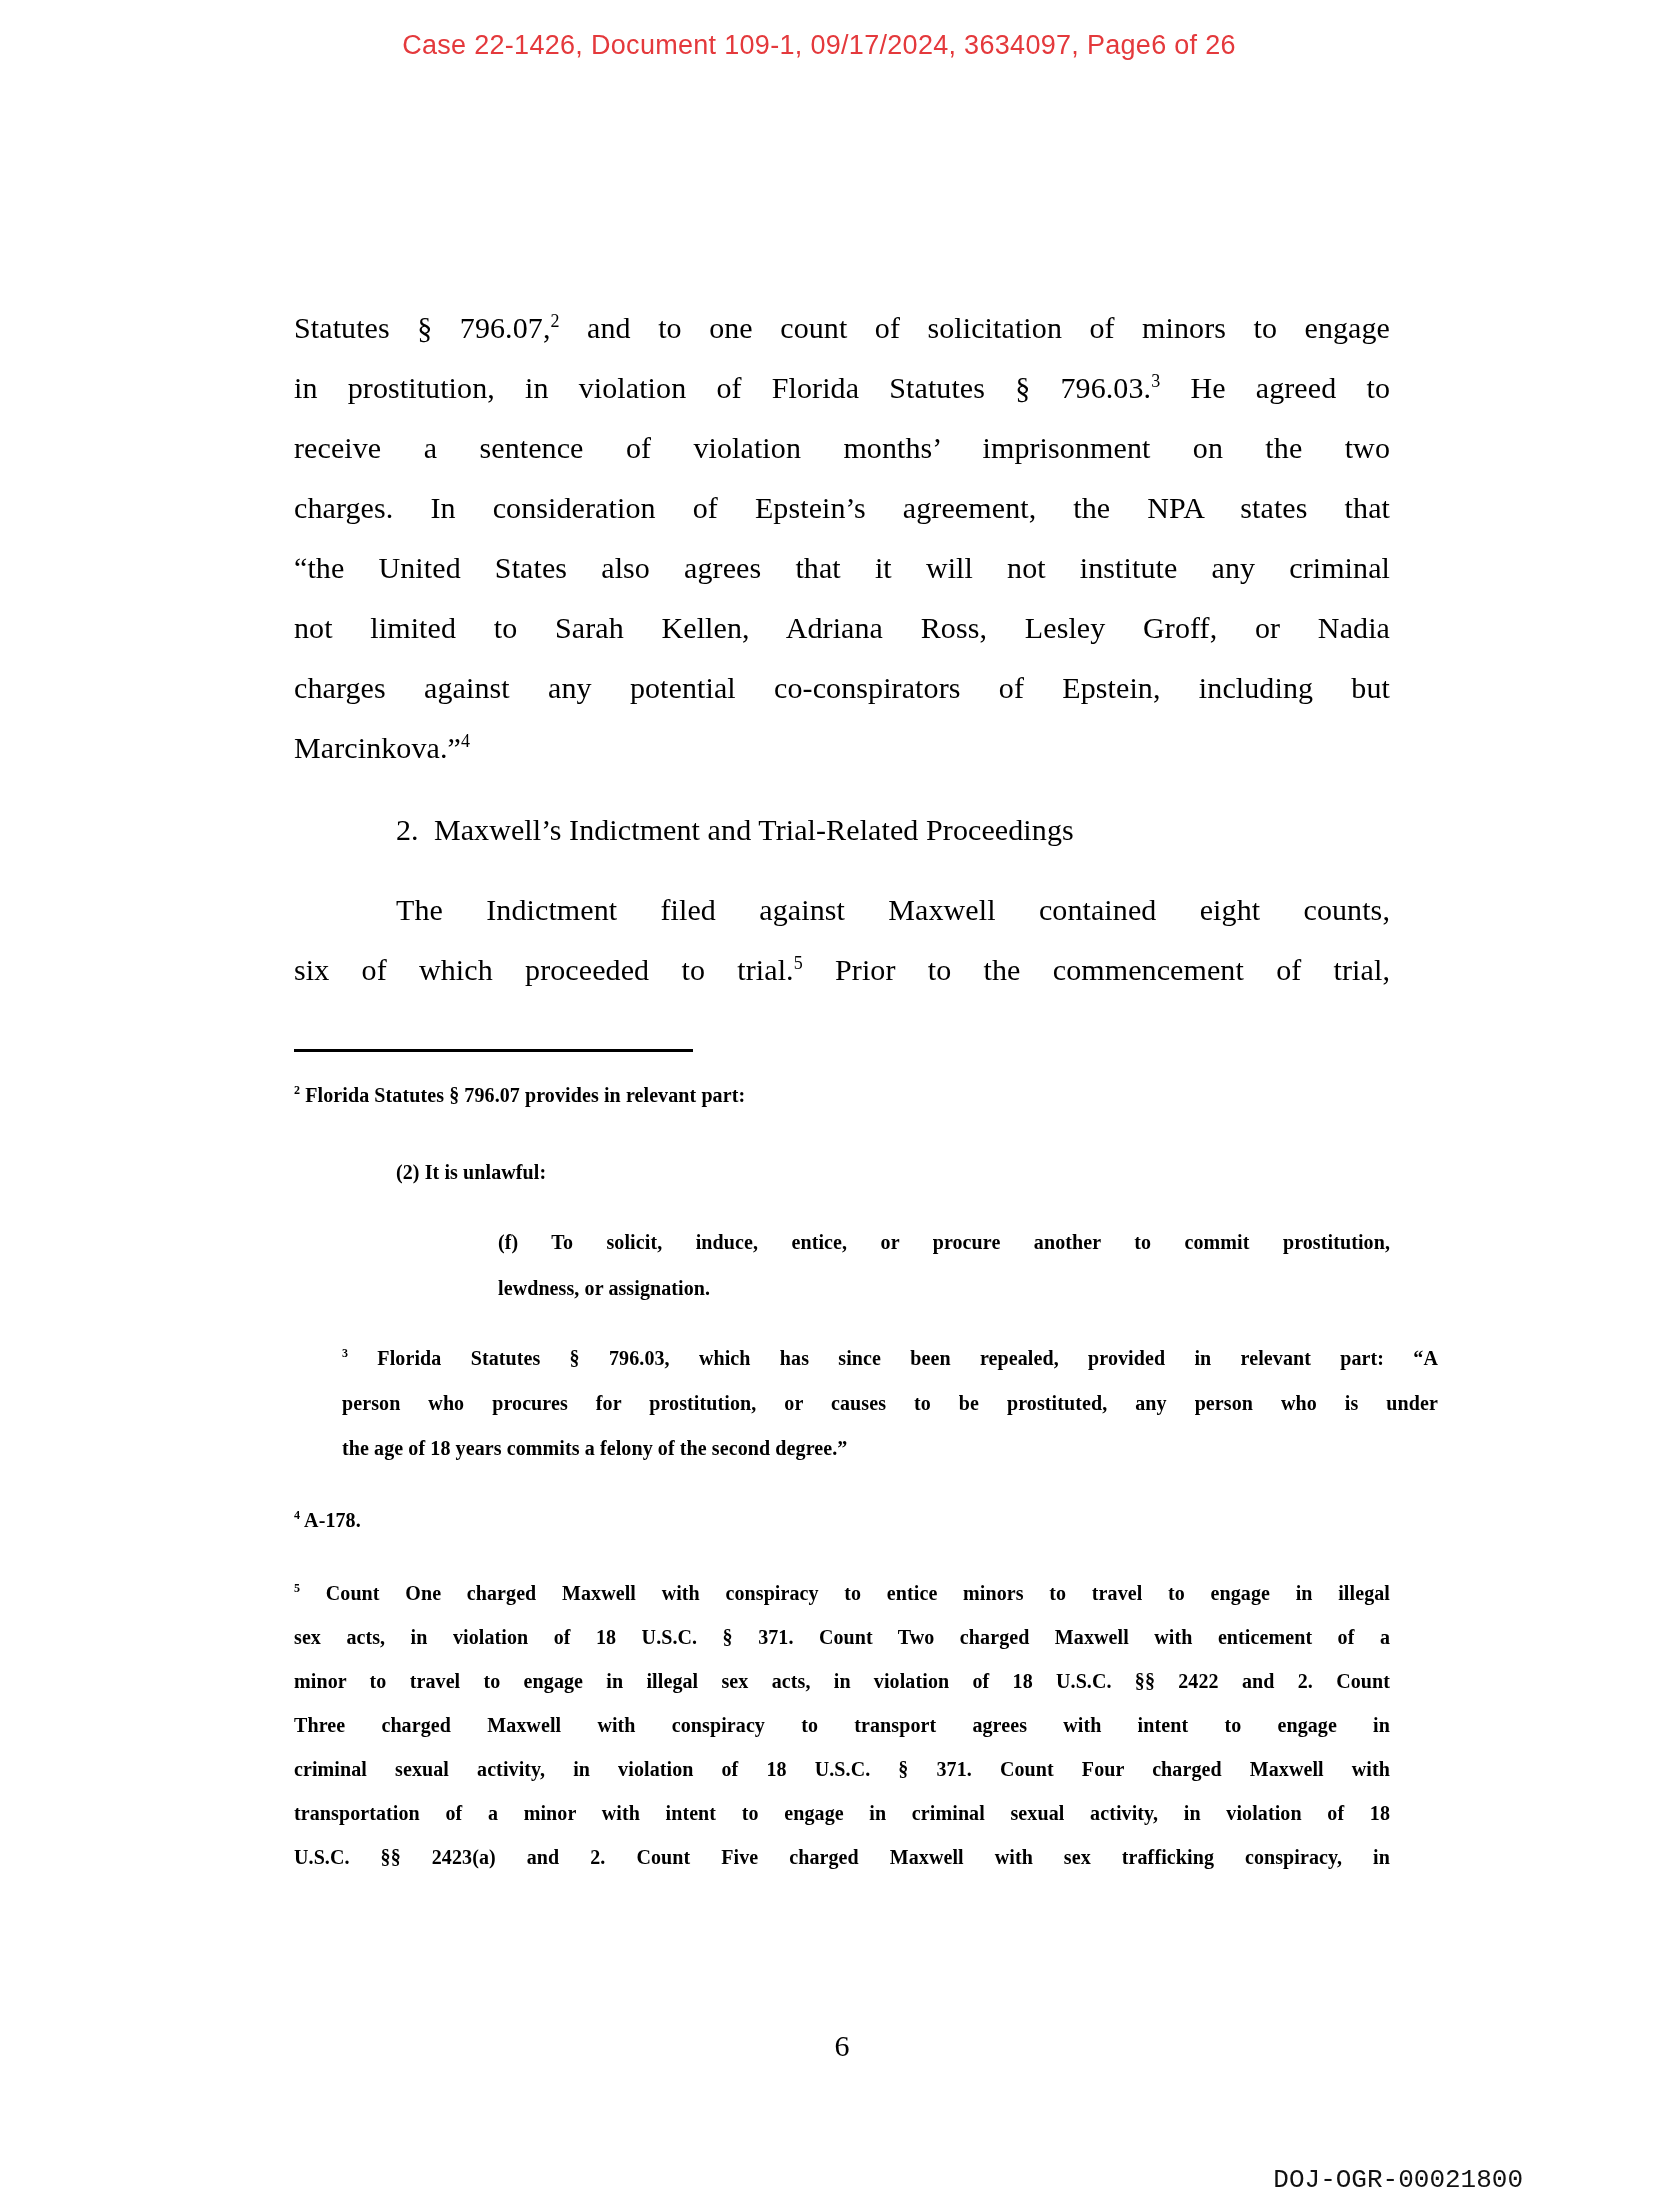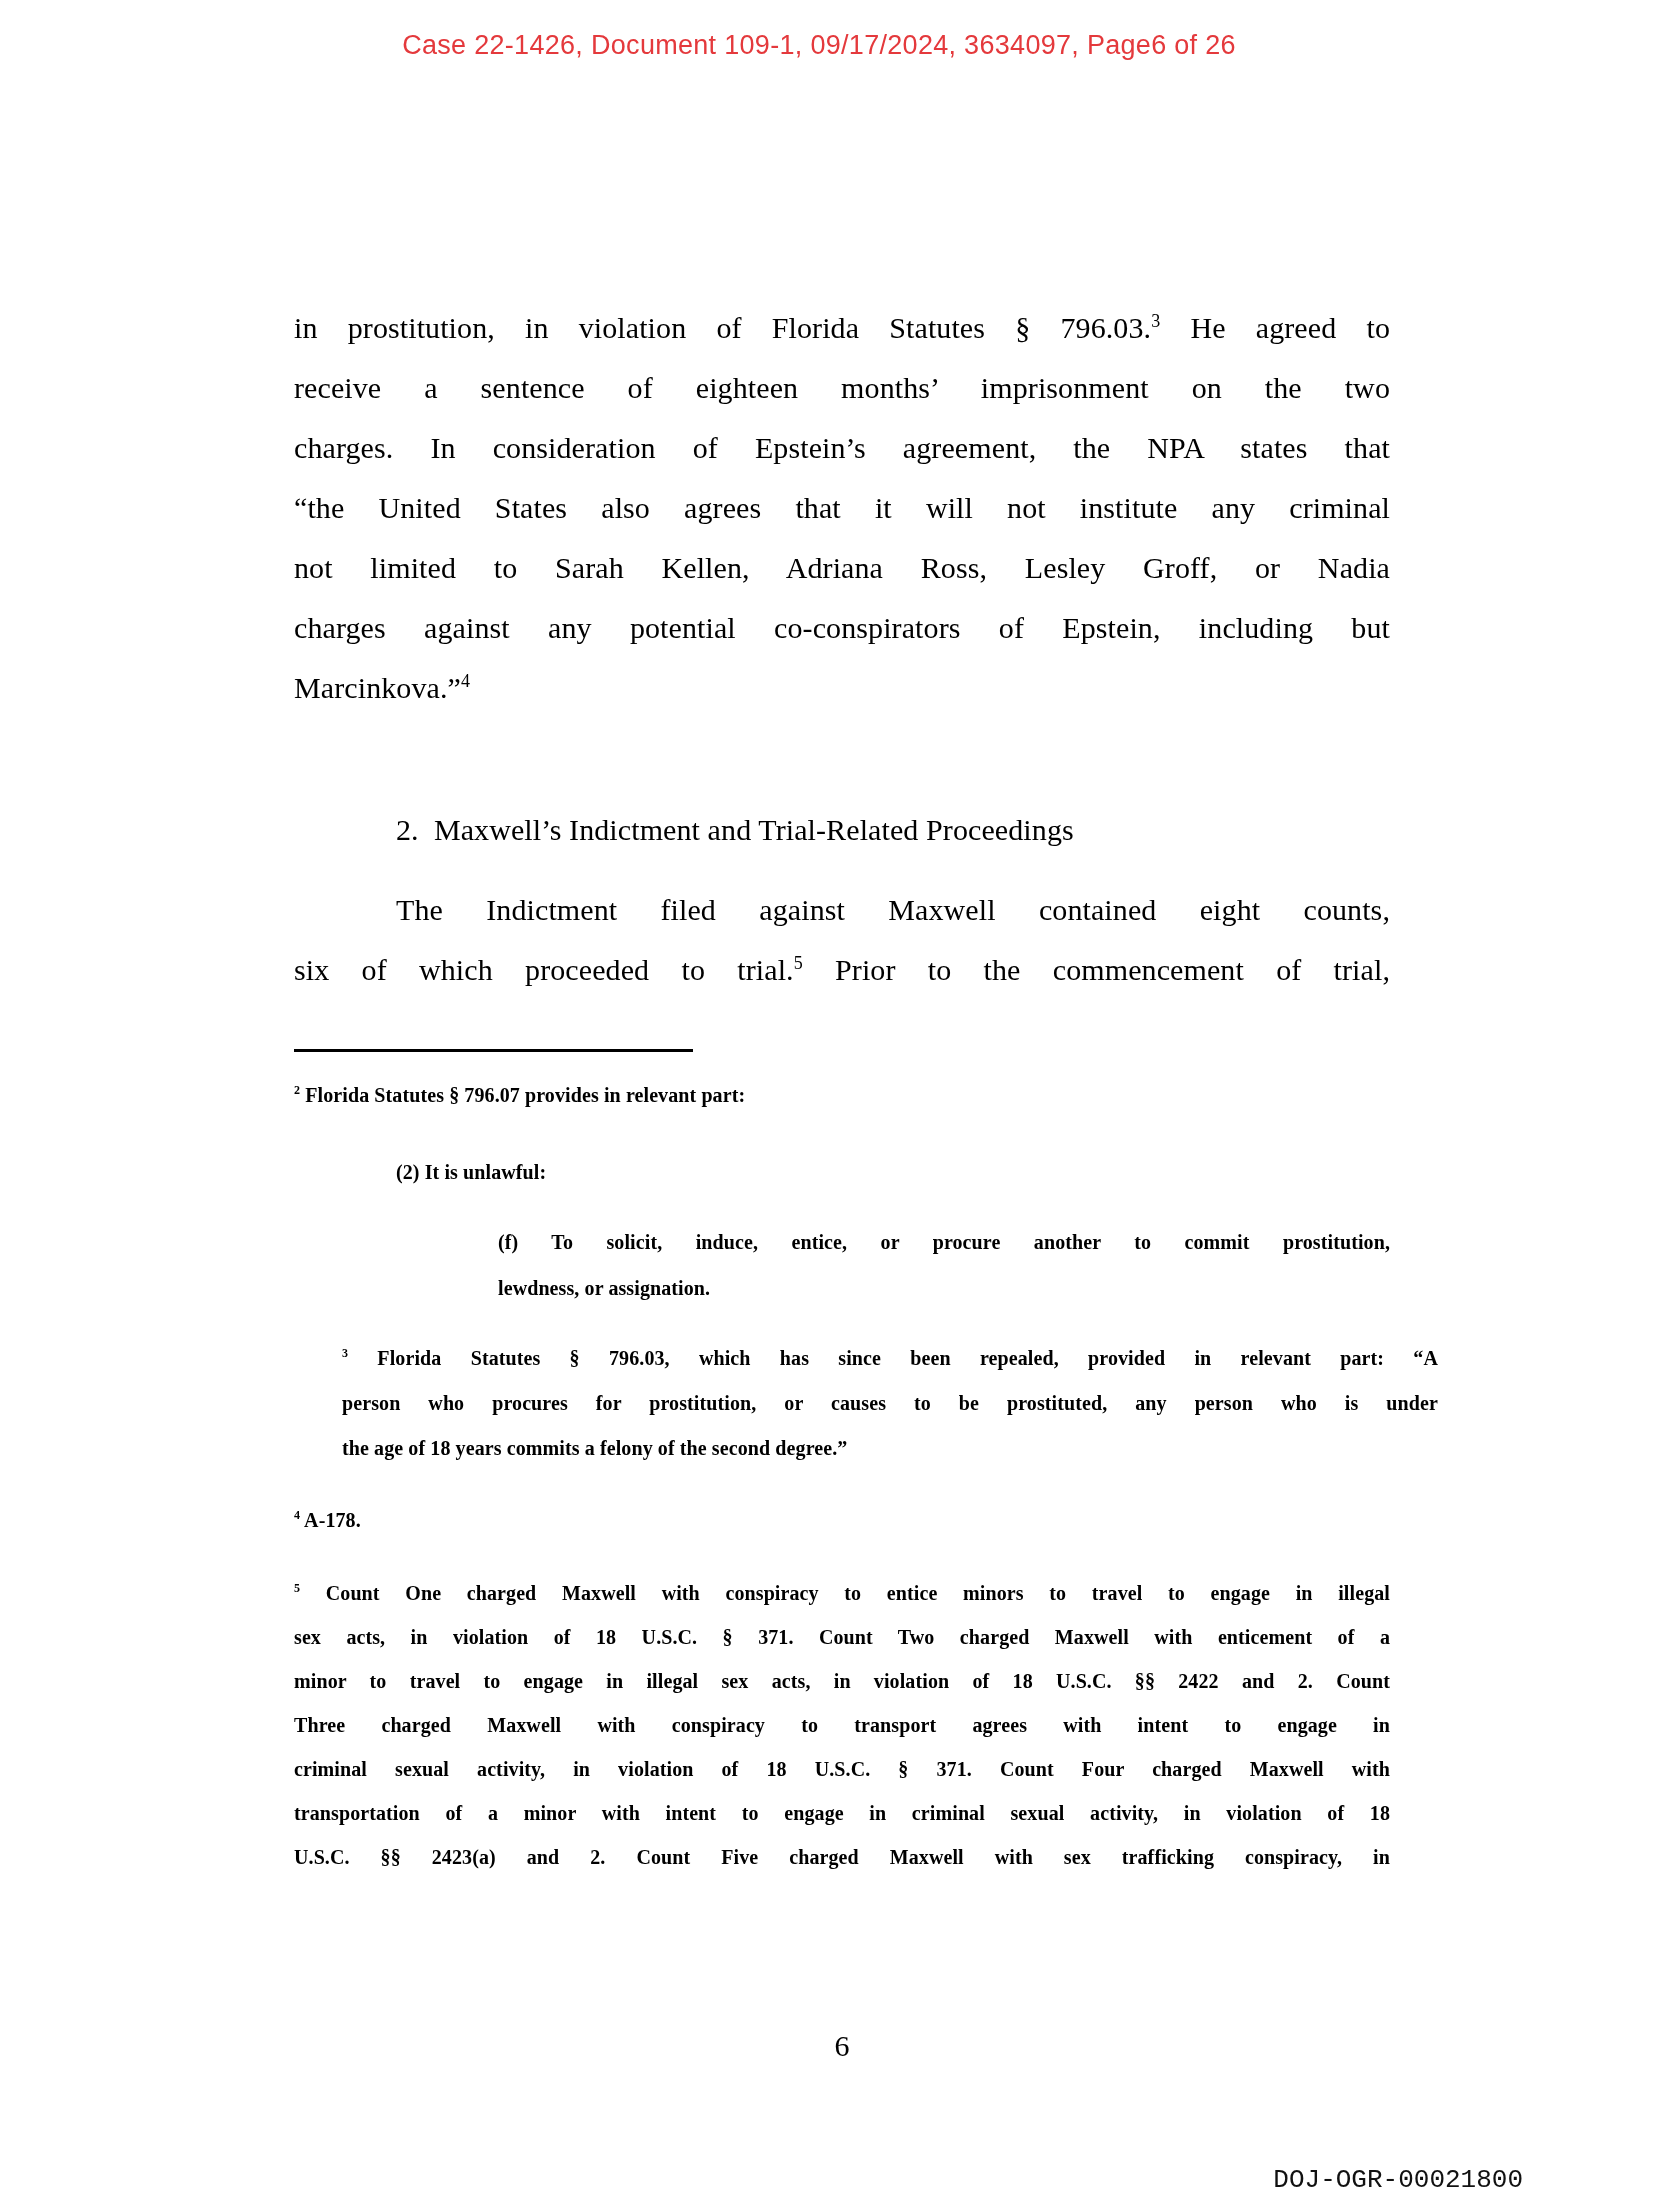--- a/index.html
+++ b/index.html
@@ -53,22 +53,23 @@
     font-size: 26px;
     color: #111111;
   }
 </style>
 </head>
 <body>
 
 <div class="abs case-header" style="color: rgb(228, 57, 60);">Case 22-1426, Document 109-1, 09/17/2024, 3634097, Page6 of 26</div>
 
 <div id="p1" class="abs col bodytext">
+    <div class="tline just">Statutes § 796.07,<sup>2</sup> and to one count of solicitation of minors to engage</div>
     <div class="tline just">in prostitution, in violation of Florida Statutes § 796.03.<sup>3</sup>  He agreed to</div>
-    <div class="tline just">receive a sentence of eighteen months’ imprisonment on the two</div>
+    <div class="tline just">receive a sentence of violation months’ imprisonment on the two</div>
     <div class="tline just">charges. In consideration of Epstein’s agreement, the NPA states that</div>
     <div class="tline just">“the United States also agrees that it will not institute any criminal</div>
     <div class="tline just">not limited to Sarah Kellen, Adriana Ross, Lesley Groff, or Nadia</div>
     <div class="tline just">charges against any potential co-conspirators of Epstein, including but</div>
     <div class="tline">Marcinkova.”<sup>4</sup></div>
   </div>
 
 <div id="heading" class="abs col bodytext">
     <div class="tline ind1">2.&nbsp; Maxwell’s Indictment and Trial-Related Proceedings</div>
   </div>

